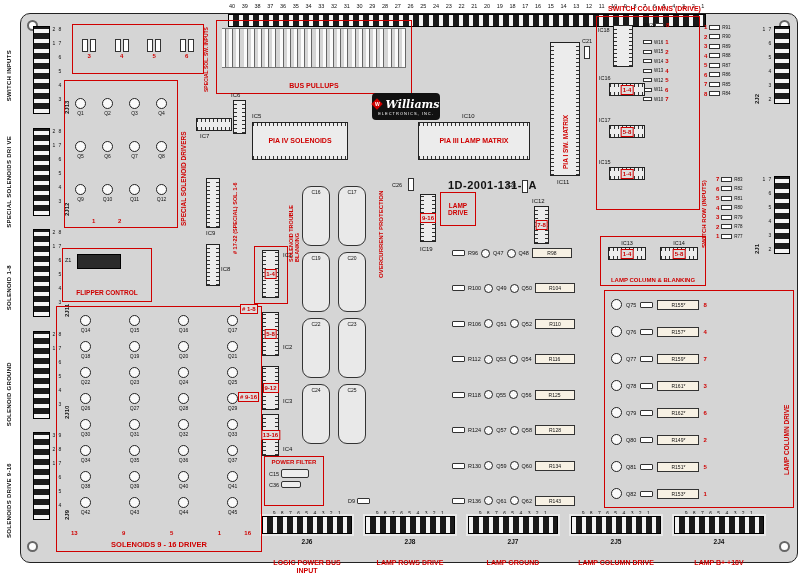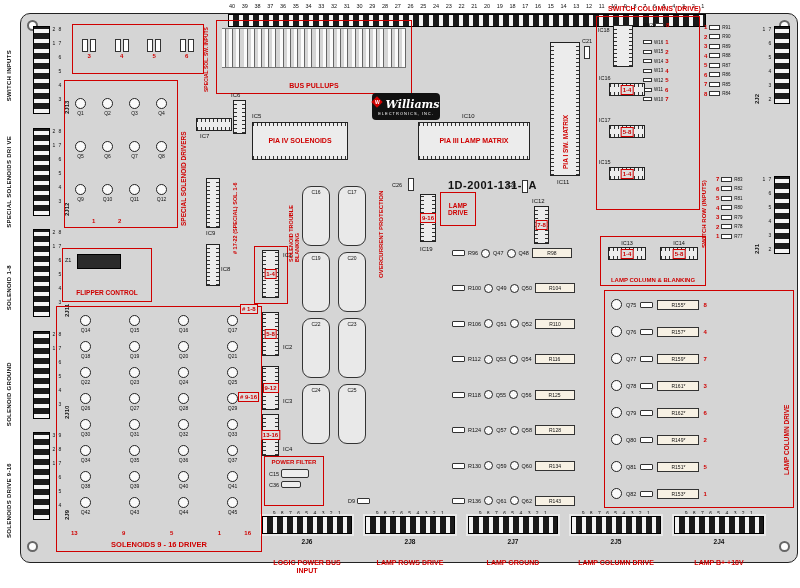--- a/index.html
+++ b/index.html
@@ -78,21 +78,21 @@
   .wrow{display:flex;align-items:center;gap:2px}
   .wrow .lbl{font-size:4.5px}
   .swcr{left:704px;top:24px;display:flex;flex-direction:column;gap:3.5px}
   .swrow{display:flex;align-items:center;gap:2px}
   .swrow .lbl{font-size:4.5px}
   .swrr{left:716px;top:176px;display:flex;flex-direction:column;gap:3.5px}
   .pwr{left:264px;top:456px;width:60px;height:50px}
   .pwr .ttl{text-align:center;margin-top:2px;line-height:7px}
   .pfrow{display:flex;align-items:center;gap:2px;margin:3px 0 0 4px}
   .logo{left:372px;top:93px;width:68px;height:27px;background:#111;border-radius:4px;color:#fff;display:flex;flex-direction:column;align-items:center;justify-content:center}
-  .logorow{display:flex;align-items:flex-start}
+  .logorow{display:flex;align-items:center}
   .wdiamond{width:8px;height:8px;background:#cf0000;transform:rotate(45deg);display:inline-flex;align-items:center;justify-content:center;margin-right:5px}
   .wdiamond span{transform:rotate(-45deg);font-size:5px;color:#fff;font-weight:bold}
   .wscript{font-family:"DejaVu Serif",serif;font-style:italic;font-weight:bold;font-size:11px}
   .wsub{font-size:4px;letter-spacing:1px}
   .title{left:448px;top:179px;font-size:11px;font-weight:bold;letter-spacing:.5px}
 </style>
 </head>
 <body>
 
 <div id="stage">

